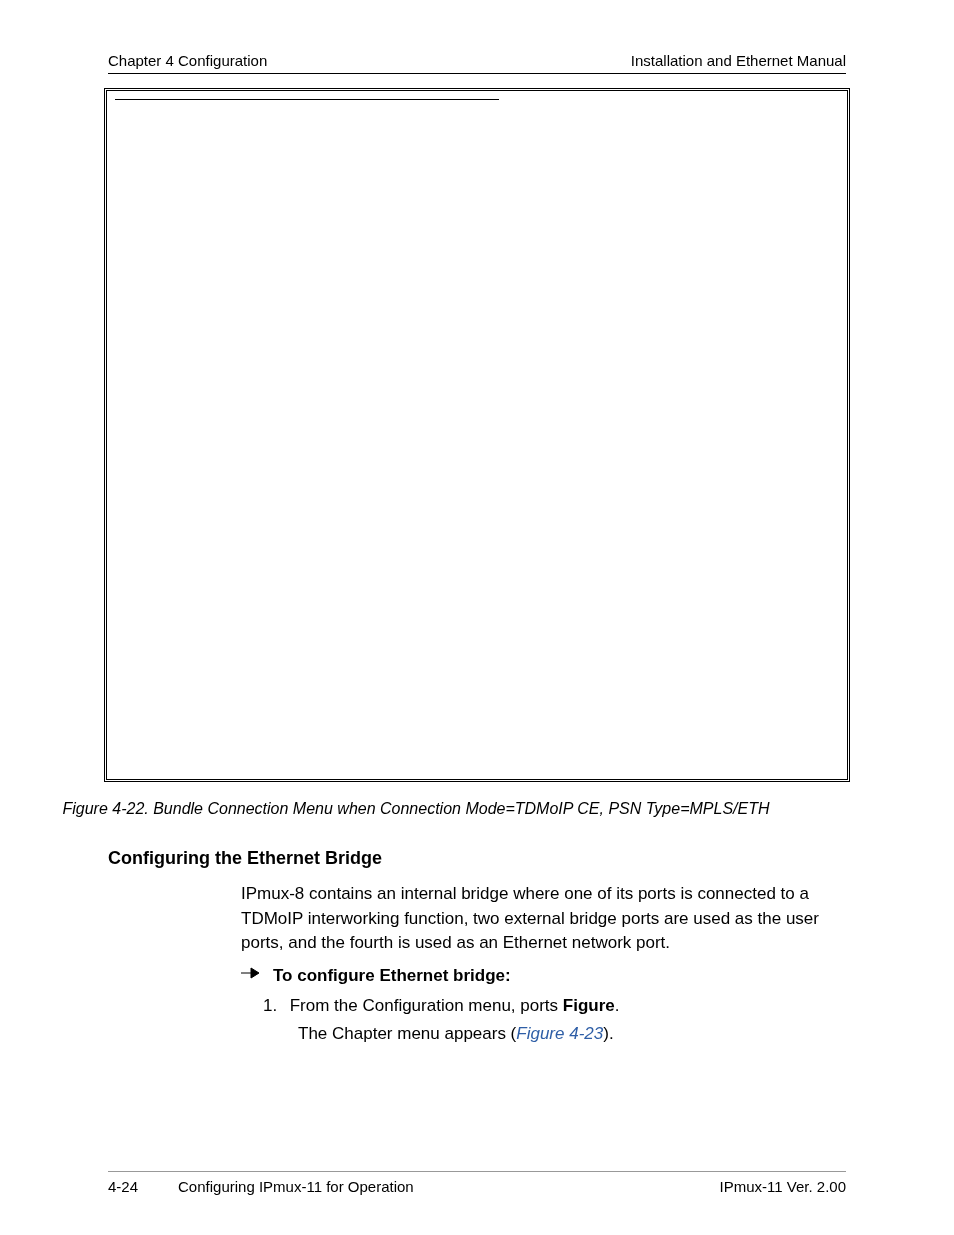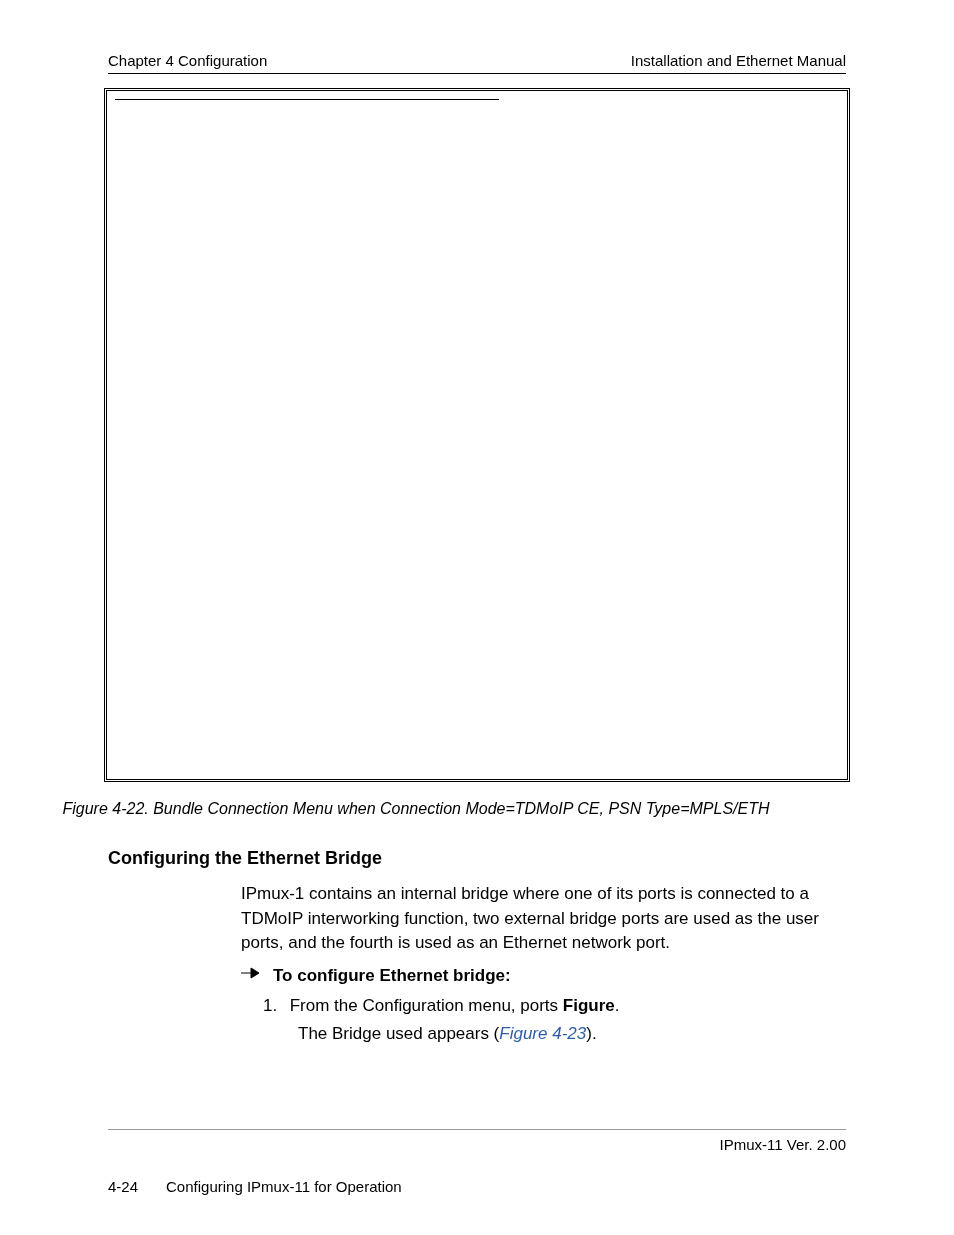--- a/index.html
+++ b/index.html
@@ -122,22 +122,21 @@
       left: 108px;
       right: 108px;
       display: flex;
       justify-content: space-between;
       font-size: 15px;
       border-top: 1px solid #999;
       padding-top: 6px;
     }
     .footer-left {
       display: flex;
-      gap: 28px;
-      margin-top: 42px;
+      gap: 40px;
     }
     .footer-page {
       font-weight: 400;
     }
     .footer-section {
       font-weight: 400;
     }
     .footer-right {
       font-weight: 400;
     }
@@ -154,36 +153,36 @@
 </div>
 
 <div class="figure-box">
   <div class="figure-box-inner-line"></div>
 </div>
 
 <div class="figure-caption">Figure 4-22.  Bundle Connection Menu when Connection Mode=TDMoIP CE, PSN Type=MPLS/ETH</div>
 
 <div class="section-heading">Configuring the Ethernet Bridge</div>
 
-<div class="body-para">IPmux-1 contains an internal bridge where one of its ports is connected to a TDMoIP interworking function, two external bridge ports are used as the user ports, and the fourth is used as an Ethernet network port.</div>
+<div class="body-para">IPmux-8 contains an internal bridge where one of its ports is connected to a TDMoIP interworking function, two external bridge ports are used as the user ports, and the fourth is used as an Ethernet network port.</div>
 
 <div class="procedure-line">
   <svg class="arrow-icon" viewBox="0 0 22 14">
     <path d="M0 7 L14 7 M10 2 L18 7 L10 12 Z" fill="#000" stroke="#000" stroke-width="1"></path>
   </svg>
   <span class="procedure-title">To configure Ethernet bridge:</span>
 </div>
 
 <div class="step-line">
   <span class="step-number">1.</span>
   <span>From the Configuration menu, ports </span><span class="bold">Figure</span><span>.</span>
 </div>
 
 <div class="step-result">
-  <span>The Bridge used appears (</span><span class="figure-ref">Figure 4-23</span><span>).</span>
+  <span>The Chapter menu appears (</span><span class="figure-ref">Figure 4-23</span><span>).</span>
 </div>
 
 <div class="page-footer">
   <div class="footer-left">
     <span class="footer-page">4-24</span>
     <span class="footer-section">Configuring IPmux-11 for Operation</span>
   </div>
   <span class="footer-right">IPmux-11 Ver. 2.00</span>
 </div>
 

